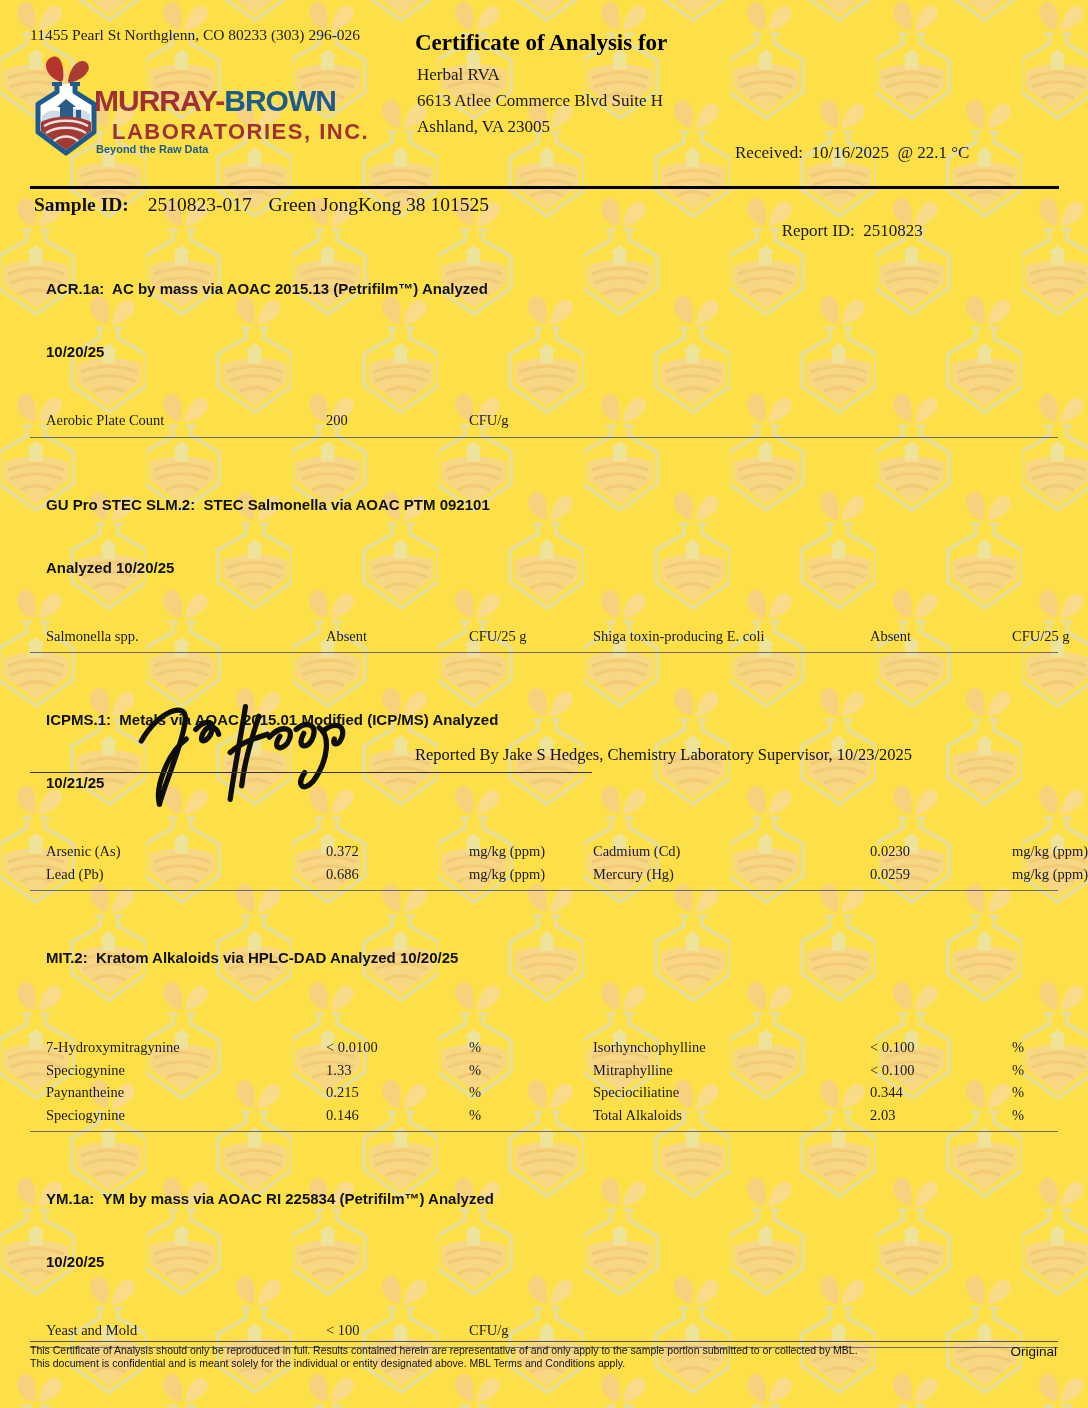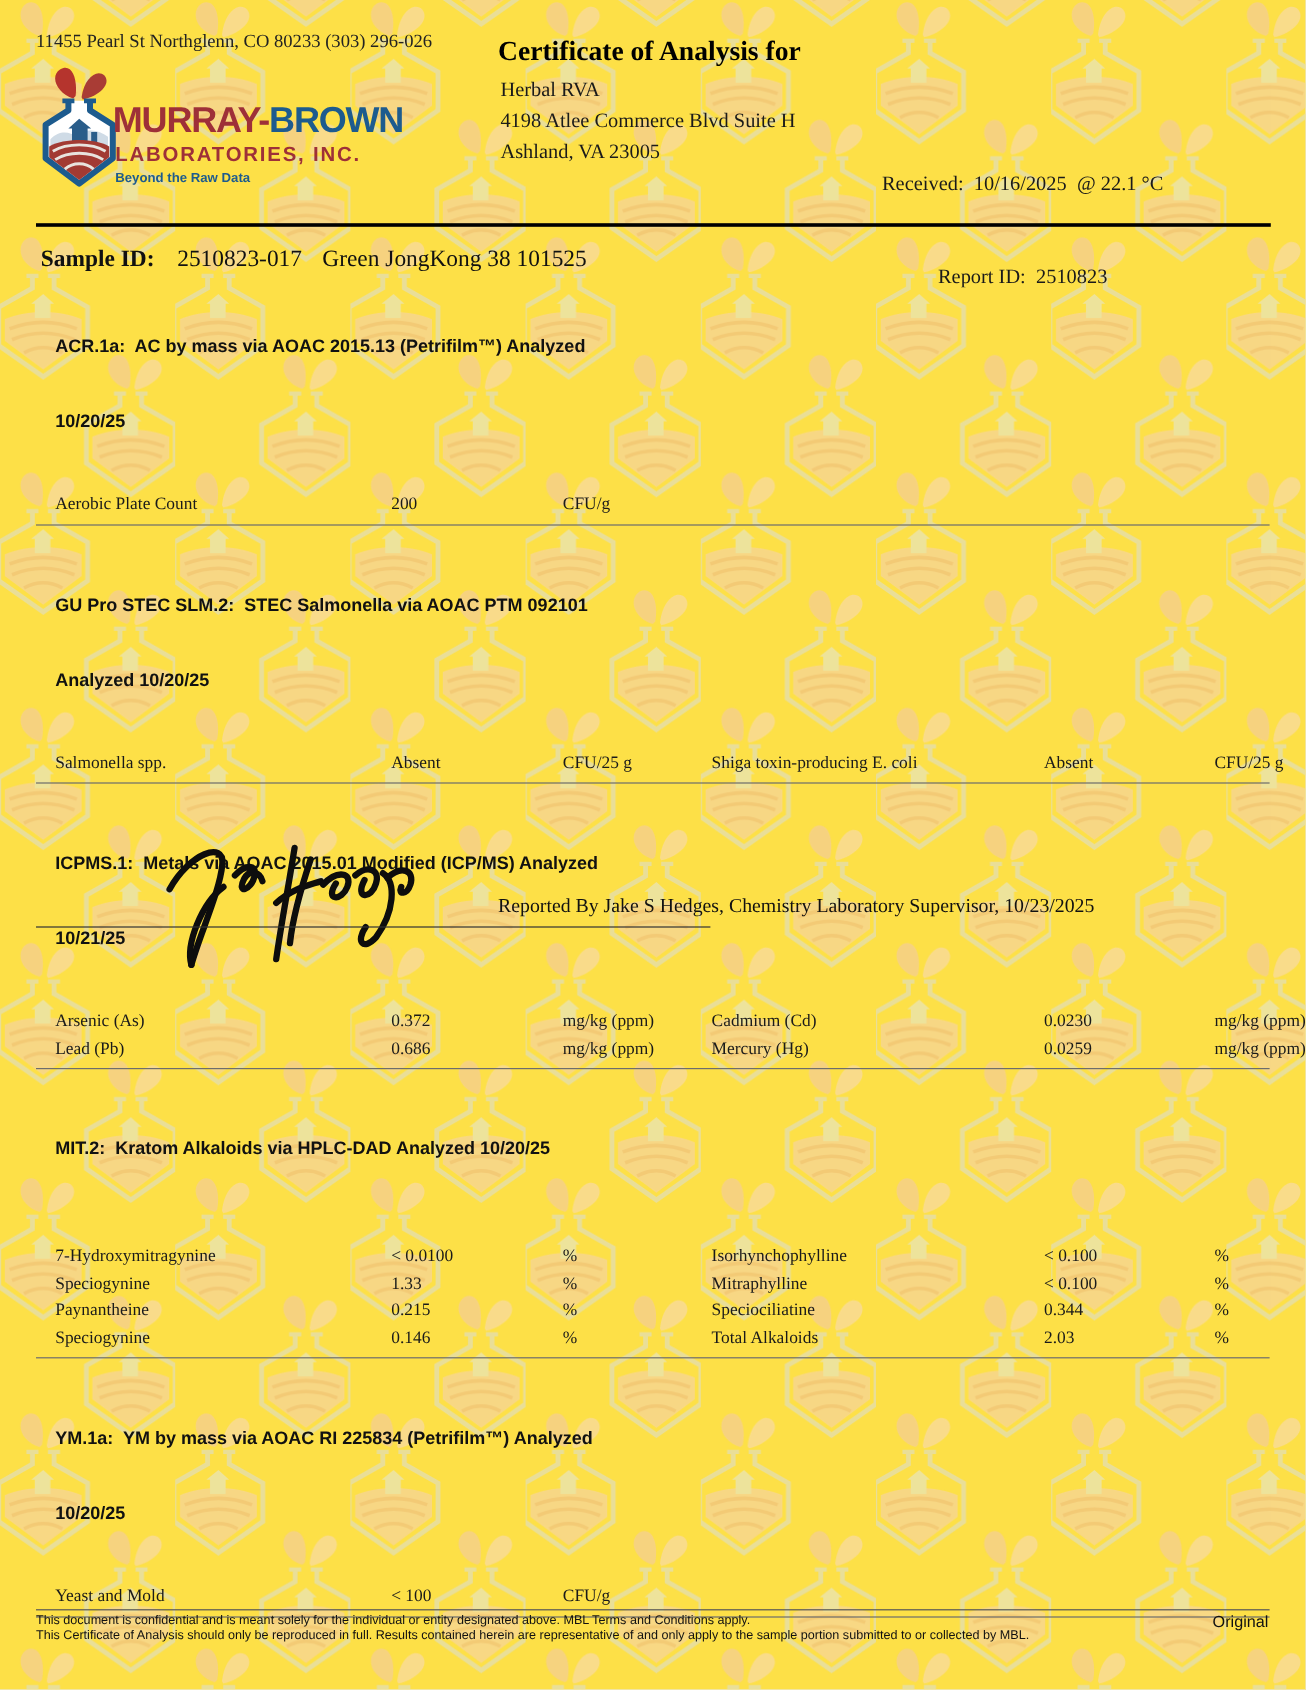--- a/index.html
+++ b/index.html
@@ -6,31 +6,31 @@
   .page{position:relative;width:1088px;height:1408px;background:#fde047;margin:0 auto;overflow:hidden;
         font-family:"Liberation Serif",serif;color:#1a1a1a;}
   .watermark{position:absolute;inset:0;z-index:0;opacity:.5;}
   .layer{position:absolute;z-index:1;}
 
   
   .lab-address{left:30px;top:26px;font-size:15.5px;color:#222;}
   .logo-flask{left:30px;top:54px;}
   .logo-name{left:94px;top:84px;font-family:"Liberation Sans",sans-serif;font-weight:bold;
              font-size:30px;letter-spacing:-1px;white-space:pre;}
-  .logo-sub{left:96px;top:119px;font-family:"Liberation Sans",sans-serif;font-weight:bold;
-            font-size:17px;letter-spacing:1.5px;}
+  .logo-sub{left:112px;top:119px;font-family:"Liberation Sans",sans-serif;font-weight:bold;
+            font-size:22px;letter-spacing:1.5px;}
   .logo-tag{left:96px;top:143px;font-family:"Liberation Sans",sans-serif;font-weight:bold;
             font-size:11px;}
   .doc-title{left:415px;top:30px;font-size:23px;font-weight:bold;color:#000;}
   .client{left:417px;top:62px;font-size:17px;line-height:26px;}
   .meta{left:735px;top:88px;font-size:17px;line-height:26px;white-space:pre;text-align:center;}
 
   
   .sample-bar{position:absolute;z-index:1;left:30px;right:29px;top:186px;border-top:3.5px solid #000;
-              padding:17px 0 0 4px;font-size:19.5px;color:#111;}
+              padding:5px 0 0 4px;font-size:19.5px;color:#111;}
   .sample-label{font-weight:bold;}
   .sample-id{margin-left:14px;}
   .sample-desc{margin-left:12px;}
 
   
   .sections{position:absolute;z-index:1;left:30px;right:30px;top:236px;}
   .test-section{margin-bottom:14px;padding-left:16px;}
   .sec-title{font-family:"Liberation Sans",sans-serif;font-weight:bold;font-size:15px;
              line-height:21px;color:#111;margin:0 0 5px 0;white-space:pre-wrap;}
   .row{display:grid;grid-template-columns:264px 127px 108px 261px 126px 1fr;
@@ -92,21 +92,21 @@
   </svg>
 
   <div class="layer logo-name"><span style="color:#9e3038;">MURRAY-</span><span style="color:#1d5b8e;">BROWN</span></div>
   <div class="layer logo-sub" style="color:#9e3038;">LABORATORIES, INC.</div>
   <div class="layer logo-tag" style="color:#1d5b8e;">Beyond the Raw Data</div>
 
   <h1 class="layer doc-title" style="margin:0;">Certificate of Analysis for</h1>
 
   <div class="layer client">
     <div>Herbal RVA</div>
-    <div>4198 Atlee Commerce Blvd Suite H</div>
+    <div>6613 Atlee Commerce Blvd Suite H</div>
     <div>Ashland, VA 23005</div>
   </div>
 
   <div class="layer meta">
     <div><span>Received:</span>  <span>10/16/2025  @ 22.1 °C</span></div>
     <div><span>Report ID:</span>  <span>2510823</span></div>
   </div>
 
   <div class="sample-bar">
     <span class="sample-label">Sample ID:</span>
@@ -250,18 +250,18 @@
       <path d="M200,34 C210,25 222,28 218,41 C214,55 199,55 208,38"></path>
       <path d="M224,32 C236,40 234,66 218,88 C207,100 200,92 209,79"></path>
       <path d="M228,36 C240,25 252,29 248,42 C245,51 237,51 240,44"></path>
     </g>
   </svg>
   <div class="layer sig-line"></div>
   <div class="layer reported">Reported By Jake S Hedges, Chemistry Laboratory Supervisor, 10/23/2025</div>
 
   <div class="layer footer-rule"></div>
   <div class="layer footer-text">
+    <div>This Certificate of Analysis should only be reproduced in full.  Results contained herein are representative of and only apply to the sample portion submitted to or collected by MBL.</div>
     <div>This document is confidential and is meant solely for the individual or entity designated above.  MBL Terms and Conditions apply.</div>
-    <div>This Certificate of Analysis should only be reproduced in full.  Results contained herein are representative of and only apply to the sample portion submitted to or collected by MBL.</div>
   </div>
   <div class="layer footer-original">Original</div>
 
 </div>
 
 </body></html>

